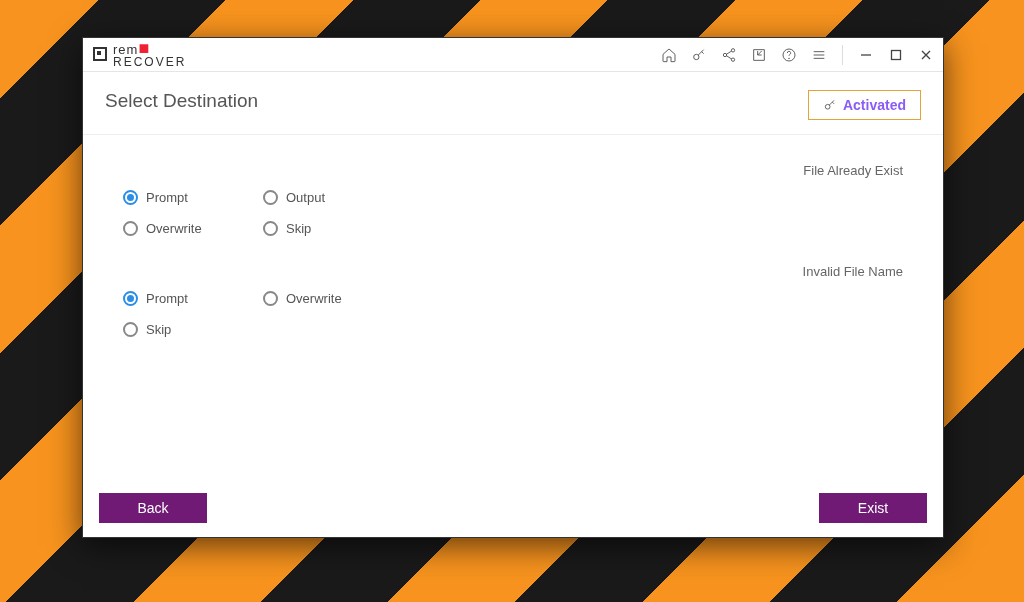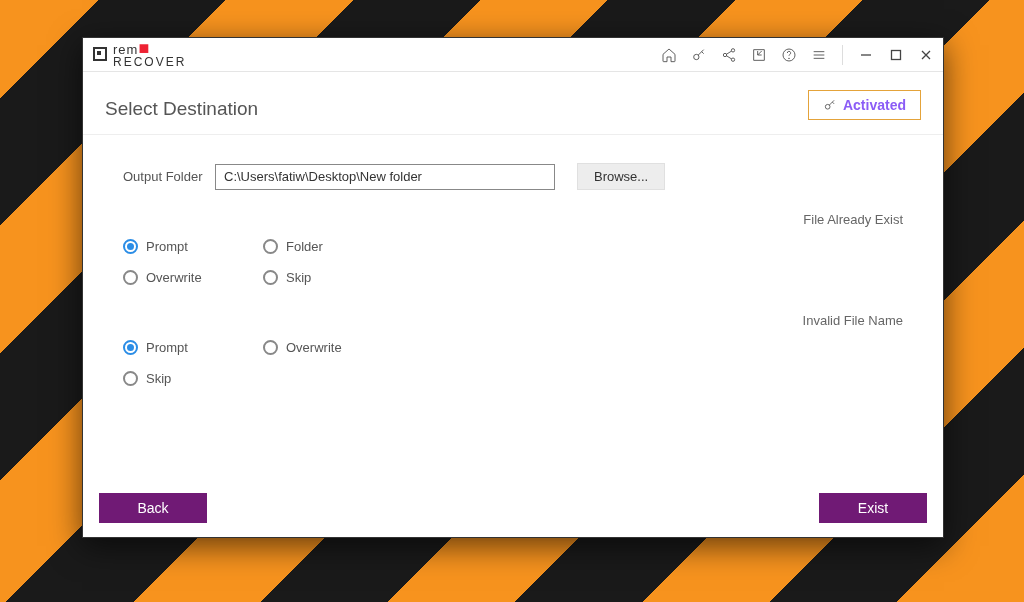--- a/index.html
+++ b/index.html
@@ -76,21 +76,21 @@
     cursor: pointer;
   }
   .tb-icons svg { width: 16px; height: 16px; stroke: #555; fill: none; stroke-width: 1.4; }
   .tb-divider { width: 1px; height: 20px; background: #ddd; margin: 0 4px; }
   .win-ctrl { width: 24px; height: 24px; display:flex;align-items:center;justify-content:center; cursor:pointer;}
   .win-ctrl svg { width: 12px; height: 12px; stroke: #444; stroke-width: 1.3; fill: none; }
 
   
   .header {
     display: flex;
-    align-items: flex-end;
+    align-items: flex-start;
     padding: 18px 22px 14px 22px;
     border-bottom: 1px solid #eee;
   }
   .page-title { font-size: 19px; color: #555; font-weight: 400; }
   .activated {
     margin-left: auto;
     border: 1px solid #e4a33a;
     padding: 6px 14px;
     font-size: 14px;
     color: #8b5cf6;
@@ -251,35 +251,30 @@
     <div class="activated">
       <svg viewBox="0 0 24 24">
           <circle cx="8" cy="15" r="4"></circle>
           <path d="M11 12l8-8m-3 3l3 3"></path>
         </svg>
       <span>Activated</span>
     </div>
   </div>
 
   <div class="body">
-    <div class="row">
-      <div class="lbl">Output Folder</div>
-      <input class="path-input" value="C:\Users\fatiw\Desktop\New folder" style="">
-      <button class="browse-btn">Browse...</button>
-    </div>
 
     <div class="group-label">File Already Exist</div>
     <div class="radio-grid">
       <div class="radio-opt selected">
         <span class="radio-circle"></span>
         <span>Prompt</span>
       </div>
       <div class="radio-opt">
         <span class="radio-circle"></span>
-        <span>Folder</span>
+        <span>Output</span>
       </div>
       <div class="radio-opt">
         <span class="radio-circle"></span>
         <span>Overwrite</span>
       </div>
       <div class="radio-opt">
         <span class="radio-circle"></span>
         <span>Skip</span>
       </div>
     </div>

